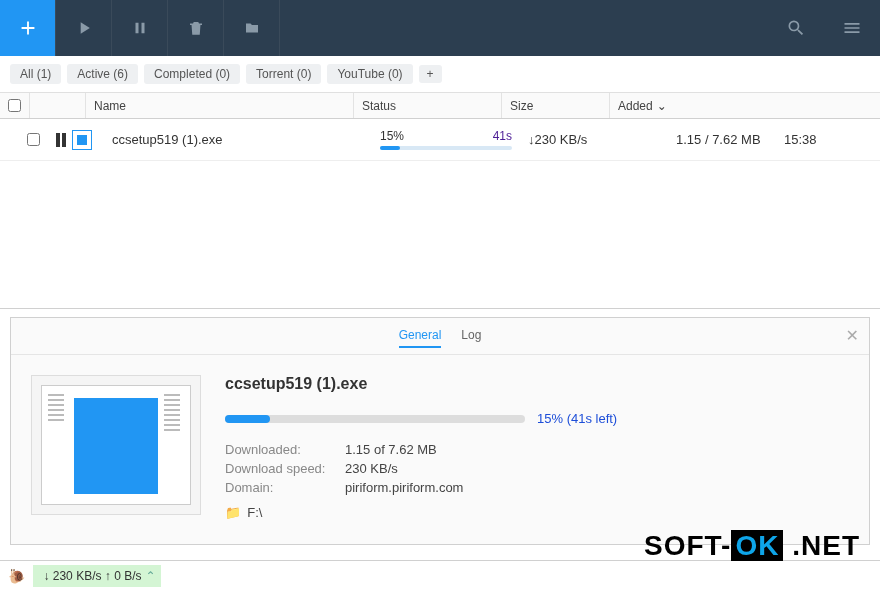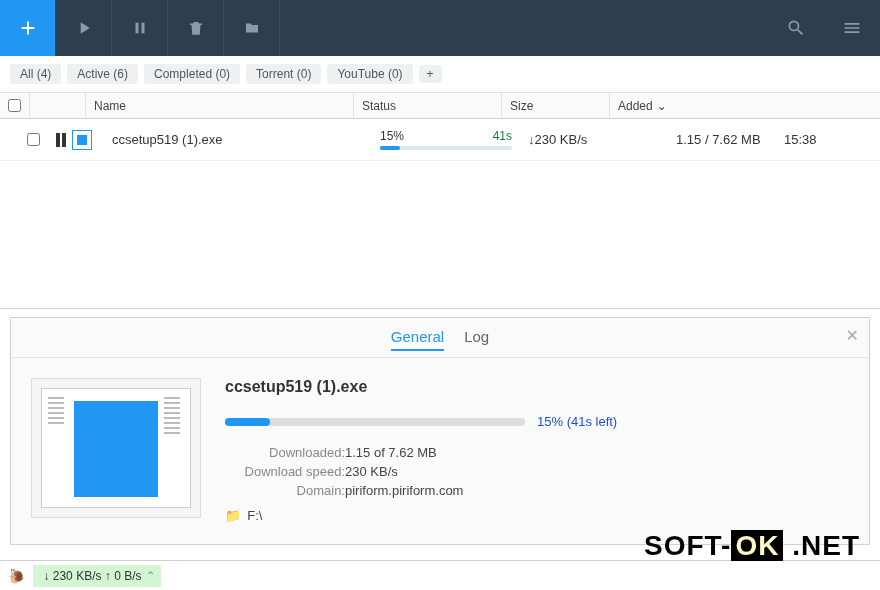--- a/index.html
+++ b/index.html
@@ -34,46 +34,46 @@
 .td-added { width: 60px; }
 .pause-mini { display: inline-flex; gap: 2px; }
 .pause-mini span { width: 4px; height: 14px; background: #333; }
 .file-icon { width: 20px; height: 20px; border: 1px solid #2196f3; display: flex; align-items: center; justify-content: center; }
 .file-icon-inner { width: 10px; height: 10px; background: #2196f3; }
 .status-line { display: flex; justify-content: space-between; font-size: 12px; }
 .progress-bar { height: 4px; background: #d8e8f5; border-radius: 2px; margin-top: 3px; position: relative; }
 .progress-fill { height: 100%; background: #2196f3; border-radius: 2px; }
 .detail-panel { margin: 8px 10px 0 10px; border: 1px solid #d0d0d0; background: #fafafa; position: relative; height: 228px; }
 .detail-tabs { display: flex; justify-content: center; gap: 20px; padding: 6px 0; border-bottom: 1px solid #e5e5e5; position: relative; }
-.detail-tab { font-size: 15px; color: #666; padding: 4px 0; cursor: pointer; }
+.detail-tab { font-size: 12px; color: #666; padding: 4px 0; cursor: pointer; }
 .detail-tab.active { color: #2196f3; border-bottom: 2px solid #2196f3; }
 .detail-close { position: absolute; right: 10px; top: 8px; color: #aaa; cursor: pointer; font-size: 16px; }
 .detail-body { display: flex; padding: 20px; gap: 24px; }
 .preview-box { width: 170px; height: 140px; background: #f5f5f5; border: 1px solid #ddd; display: flex; align-items: center; justify-content: center; position: relative; }
 .preview-inner { width: 150px; height: 120px; background: #fff; border: 1px solid #ccc; display: flex; padding: 8px 6px; gap: 4px; }
 .preview-col { width: 20px; display: flex; flex-direction: column; gap: 3px; }
 .preview-line { height: 2px; background: #bbb; width: 16px; }
 .preview-center { flex: 1; background: #2196f3; margin: 4px 2px 2px 2px; }
 .detail-info { flex: 1; }
 .detail-title { font-size: 16px; font-weight: bold; margin-bottom: 18px; }
 .detail-progress-row { display: flex; align-items: center; gap: 12px; margin-bottom: 16px; }
 .detail-progress { width: 300px; height: 8px; background: #ddd; border-radius: 4px; }
 .detail-progress-fill { height: 100%; background: #2196f3; border-radius: 4px; }
 .detail-progress-text { font-size: 13px; color: #1d4ed8; }
 .detail-rows { display: flex; flex-direction: column; gap: 4px; font-size: 13px; color: #888; }
-.detail-row { display: flex; text-align: right; }
+.detail-row { display: flex; }
 .detail-label { width: 120px; }
 .detail-value { color: #444; }
 .folder-row { margin-top: 10px; display: flex; align-items: center; gap: 6px; color: #444; font-size: 13px; }
 .folder-icon { color: #2196f3; }
 .status-bar { position: absolute; bottom: 0; left: 0; right: 0; height: 30px; border-top: 1px solid #d0d0d0; display: flex; align-items: center; padding: 0 8px; gap: 8px; background: #fff; }
 .snail { font-size: 14px; }
 .speed-box { background: #d4f5d4; padding: 4px 20px 4px 10px; font-size: 12px; color: #333; position: relative; }
 .watermark { position: absolute; right: 20px; bottom: 28px; font-size: 28px; font-weight: 900; letter-spacing: 1px; color: #000; }
-.watermark .neg { background: #000; color: #fef9c3; padding: 0 4px; }
+.watermark .neg { background: #000; color: #0ea5e9; padding: 0 4px; }
 input[type=checkbox] { width: 13px; height: 13px; }
 </style>
 </head>
 <body>
 
 <div class="toolbar">
   <div class="tb-btn add">
     <svg width="22" height="22" viewBox="0 0 24 24">
         <path d="M19 13h-6v6h-2v-6H5v-2h6V5h2v6h6v2z"></path>
       </svg>
@@ -105,21 +105,21 @@
       </svg>
   </div>
   <div class="tb-btn" style="border-right:none">
     <svg width="20" height="20" viewBox="0 0 24 24">
         <path d="M3 18h18v-2H3v2zm0-5h18v-2H3v2zm0-7v2h18V6H3z"></path>
       </svg>
   </div>
 </div>
 
 <div class="filter-tabs">
-  <div class="filter-tab">All (4)</div>
+  <div class="filter-tab">All (1)</div>
   <div class="filter-tab">Active (6)</div>
   <div class="filter-tab">Completed (0)</div>
   <div class="filter-tab">Torrent (0)</div>
   <div class="filter-tab">YouTube (0)</div>
   <div class="filter-tab add-filter">+</div>
 </div>
 
 <div class="table-header">
   <div class="th th-check">
       <input type="checkbox" style="">
@@ -145,21 +145,21 @@
           <span></span>
         </div>
       <div class="file-icon">
           <div class="file-icon-inner"></div>
         </div>
     </div>
     <div class="td td-name">ccsetup519 (1).exe</div>
     <div class="td td-status">
       <div class="status-line">
           <span>15%</span>
-          <span style="color:#15803d">41s</span>
+          <span style="color:#4c1d95">41s</span>
         </div>
       <div class="progress-bar">
           <div class="progress-fill" style="width:15%"></div>
         </div>
     </div>
     <div class="td td-speed">↓230 KB/s</div>
     <div class="td td-size">1.15 / 7.62 MB</div>
     <div class="td td-added">15:38</div>
   </div>
 </div>

